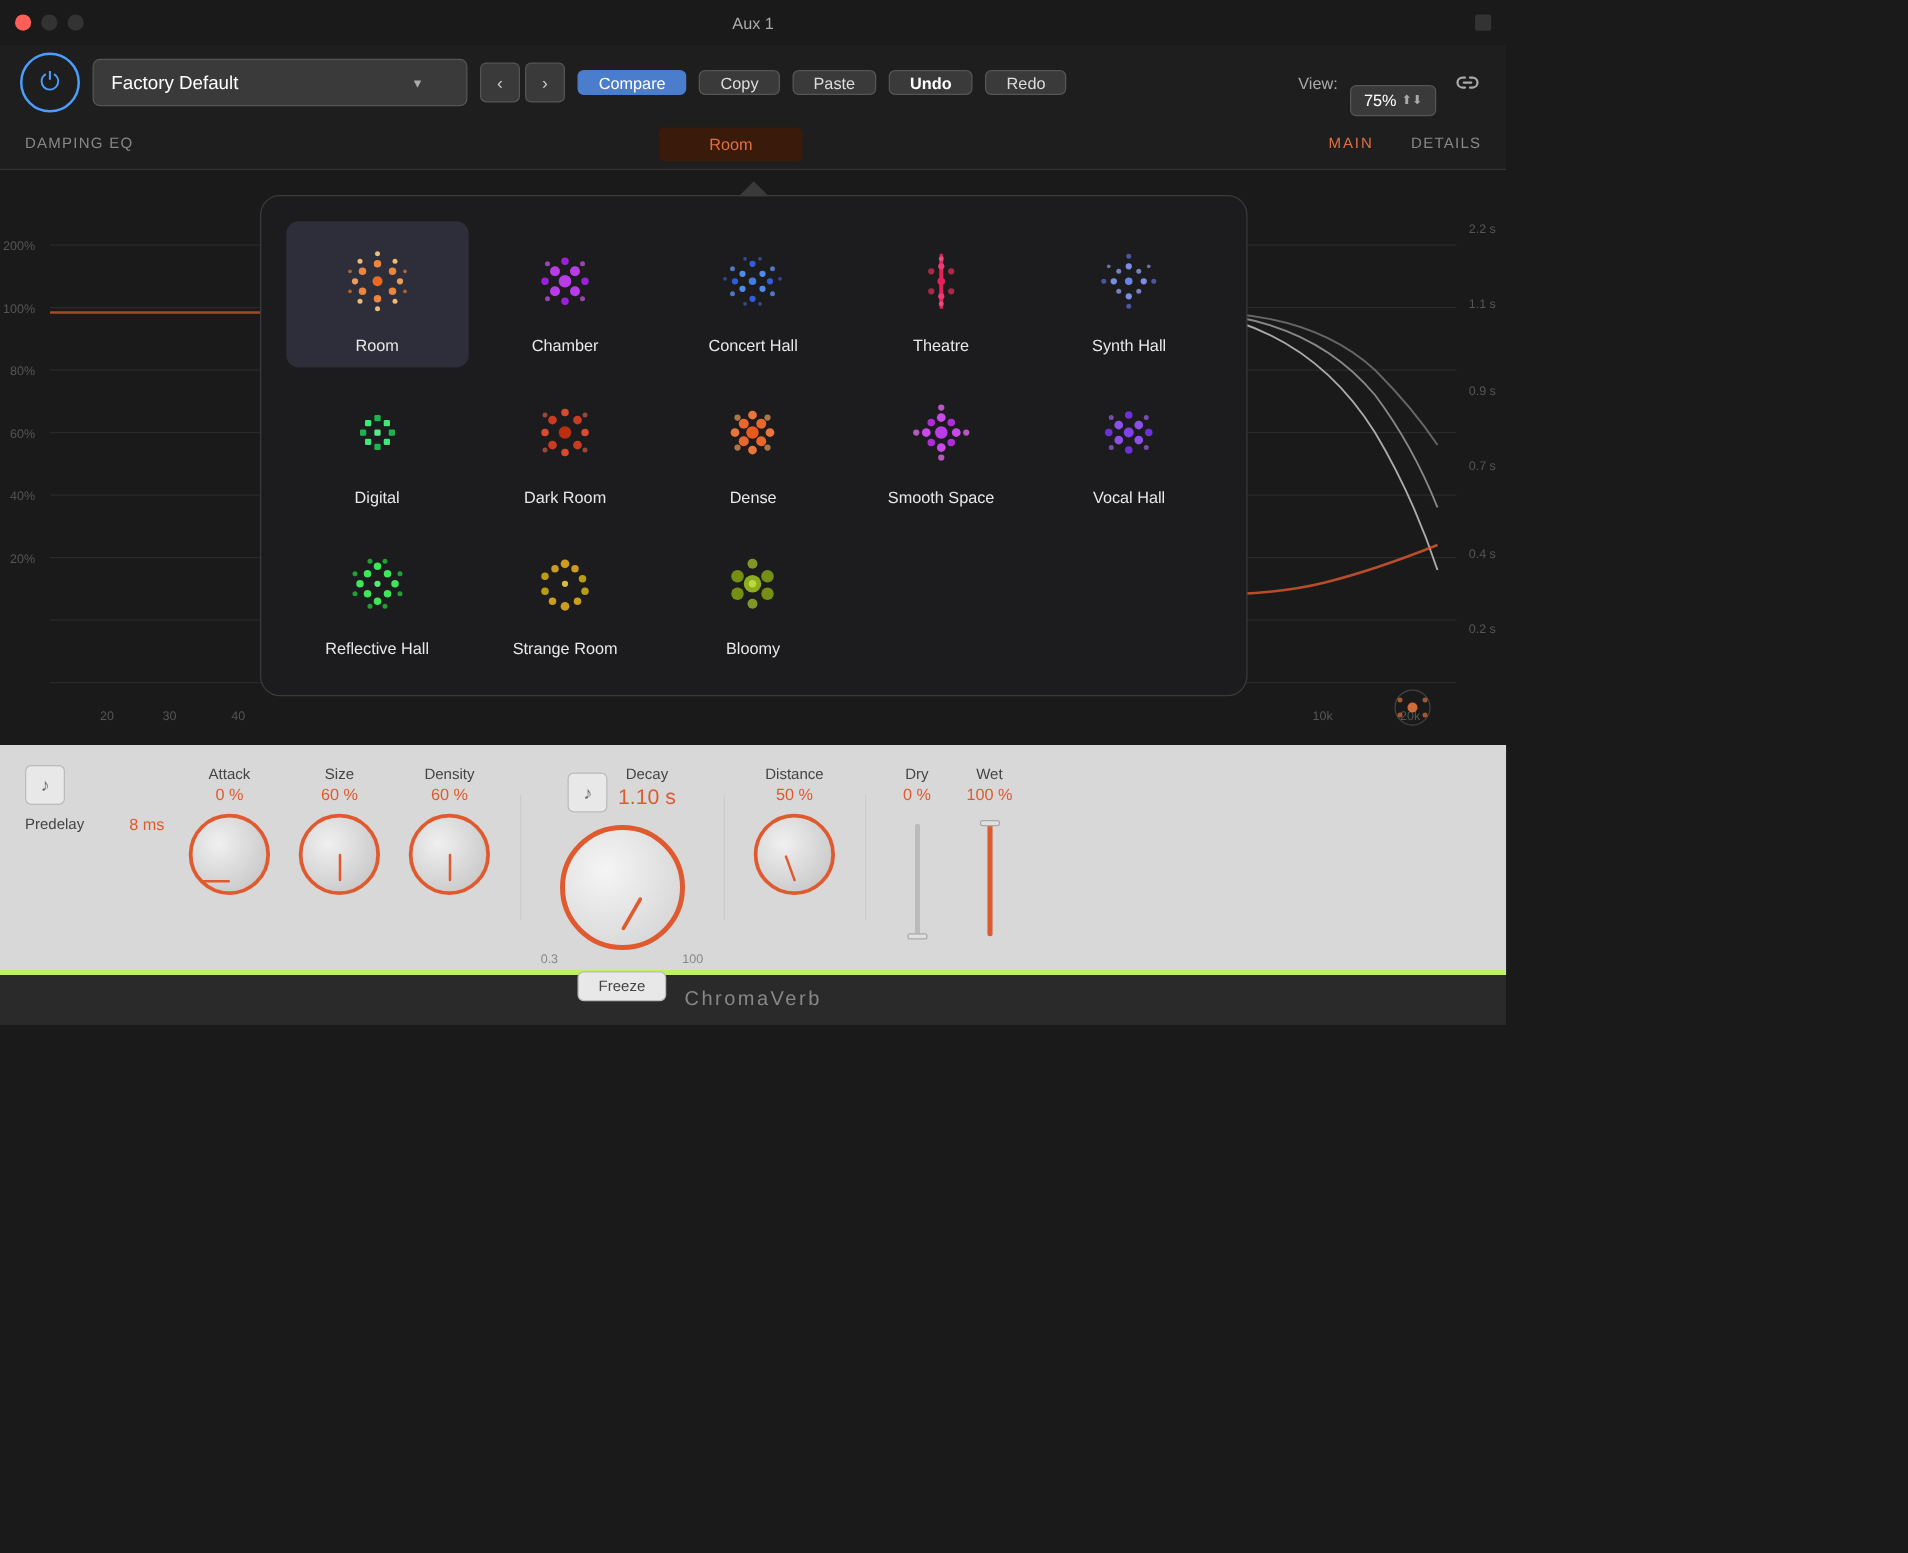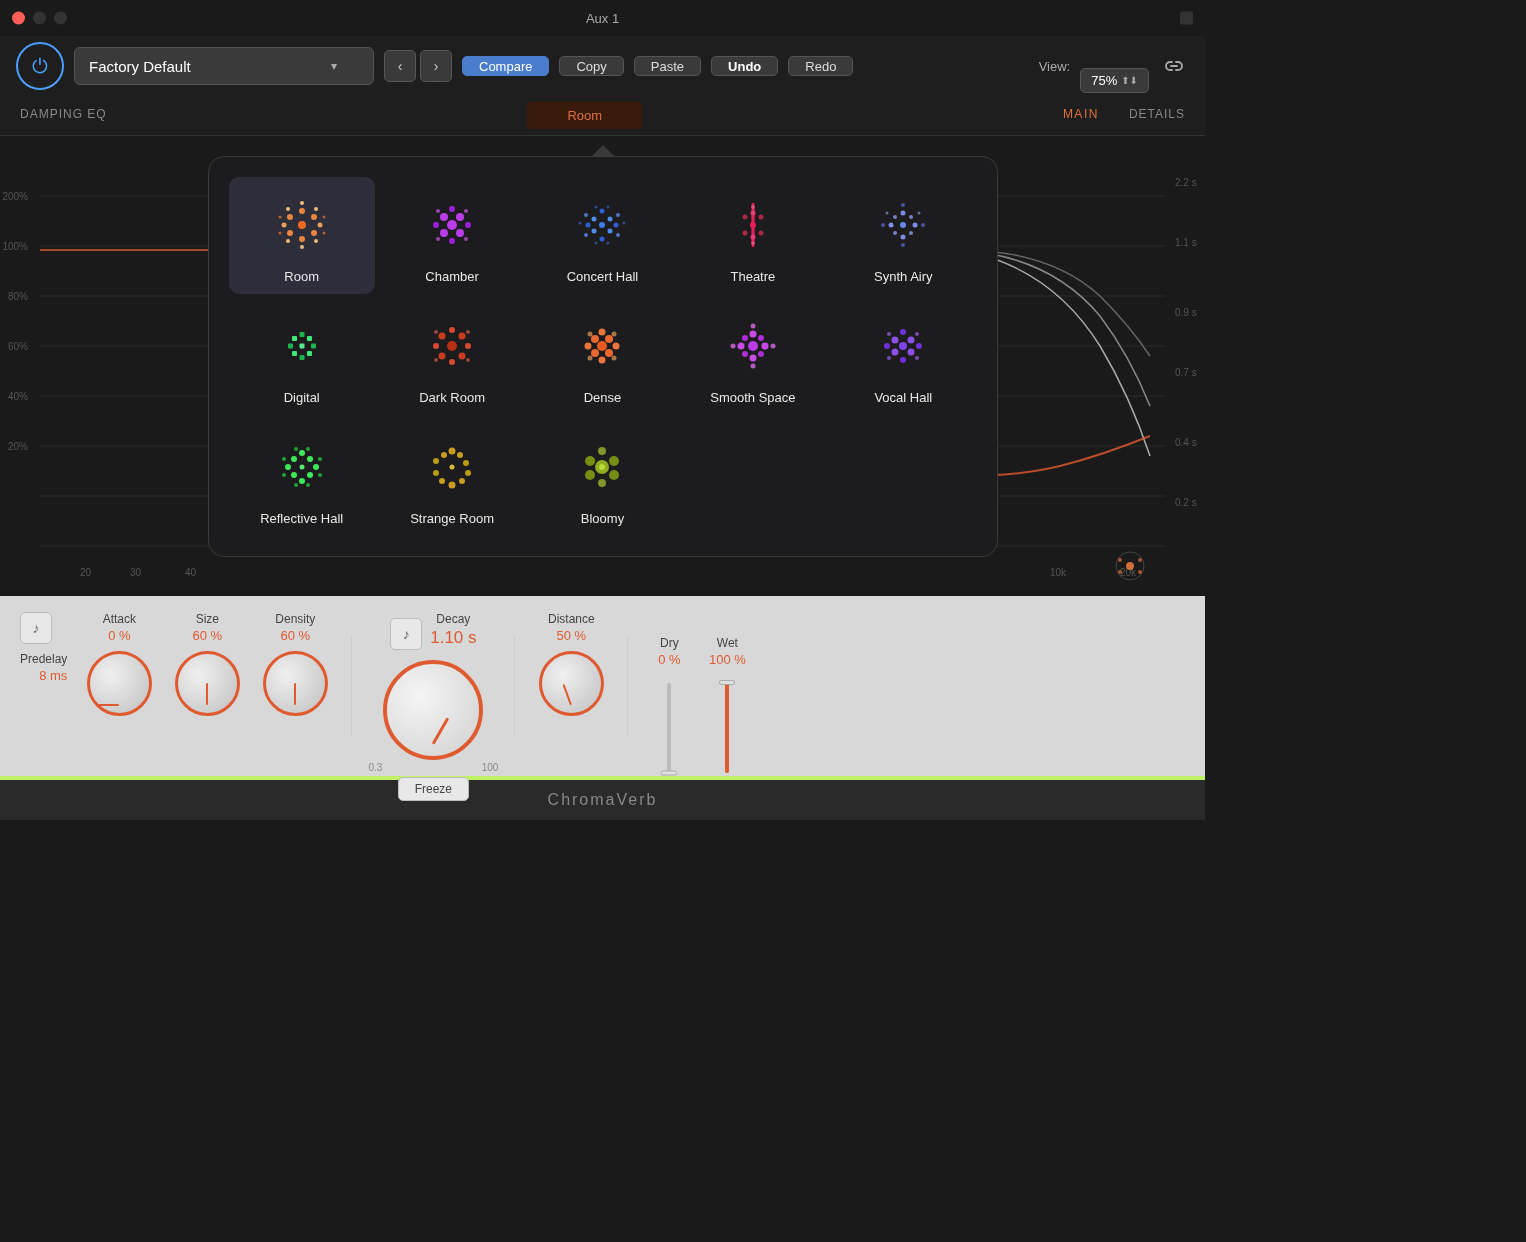--- a/index.html
+++ b/index.html
@@ -364,21 +364,20 @@
       cursor: pointer;
       font-size: 14px;
       color: #666;
     }
 
     .slider-group {
       display: flex;
       flex-direction: column;
       align-items: center;
       min-width: 50px;
-      margin-top: 24px;
     }
     .vert-slider-track {
       width: 4px;
       height: 90px;
       background: #bbb;
       border-radius: 2px;
       position: relative;
       margin: 8px 0;
     }
     .vert-slider-fill {
@@ -648,21 +647,21 @@
                 <circle cx="44" cy="44" r="2" fill="#99aaff" opacity="0.8"></circle>
             <circle cx="36" cy="16" r="2" fill="#6677ee" opacity="0.7"></circle>
                 <circle cx="36" cy="56" r="2" fill="#6677ee" opacity="0.7"></circle>
             <circle cx="16" cy="36" r="2" fill="#6677ee" opacity="0.7"></circle>
                 <circle cx="56" cy="36" r="2" fill="#6677ee" opacity="0.7"></circle>
             <circle cx="20" cy="24" r="1.5" fill="#aabbff" opacity="0.6"></circle>
                 <circle cx="52" cy="24" r="1.5" fill="#aabbff" opacity="0.6"></circle>
           </g>
             </svg>
         </div>
-        <span class="room-label">Synth Airy</span>
+        <span class="room-label">Synth Hall</span>
       </div>
 
       <div class="room-item">
         <div class="room-icon-wrap">
           <svg viewBox="0 0 72 72">
               <g opacity="0.9">
             <rect x="26" y="26" width="5" height="5" fill="#40ff80" rx="1"></rect>
             <rect x="41" y="26" width="5" height="5" fill="#40ff80" rx="1"></rect>
             <rect x="26" y="41" width="5" height="5" fill="#40ff80" rx="1"></rect>
             <rect x="41" y="41" width="5" height="5" fill="#40ff80" rx="1"></rect>
@@ -838,21 +837,21 @@
 
       <div style="visibility:hidden;"></div>
     </div>
   </div>
 </div>
 
 <div class="bottom-controls">
 
   <div style="display:flex;flex-direction:column;align-items:flex-start;gap:8px;margin-right:4px;">
     <div class="note-icon-btn">♪</div>
-    <div style="display:flex;flex-direction:column;align-items:flex-end;">
+    <div style="display:flex;flex-direction:row;align-items:flex-start;gap:36px;">
       <span class="knob-label">Predelay</span>
       <span class="knob-value">8 ms</span>
     </div>
   </div>
 
   <div class="knob-group">
     <span class="knob-label">Attack</span>
     <span class="knob-value">0 %</span>
     <div class="knob">
       <div class="knob-needle n0"></div>

